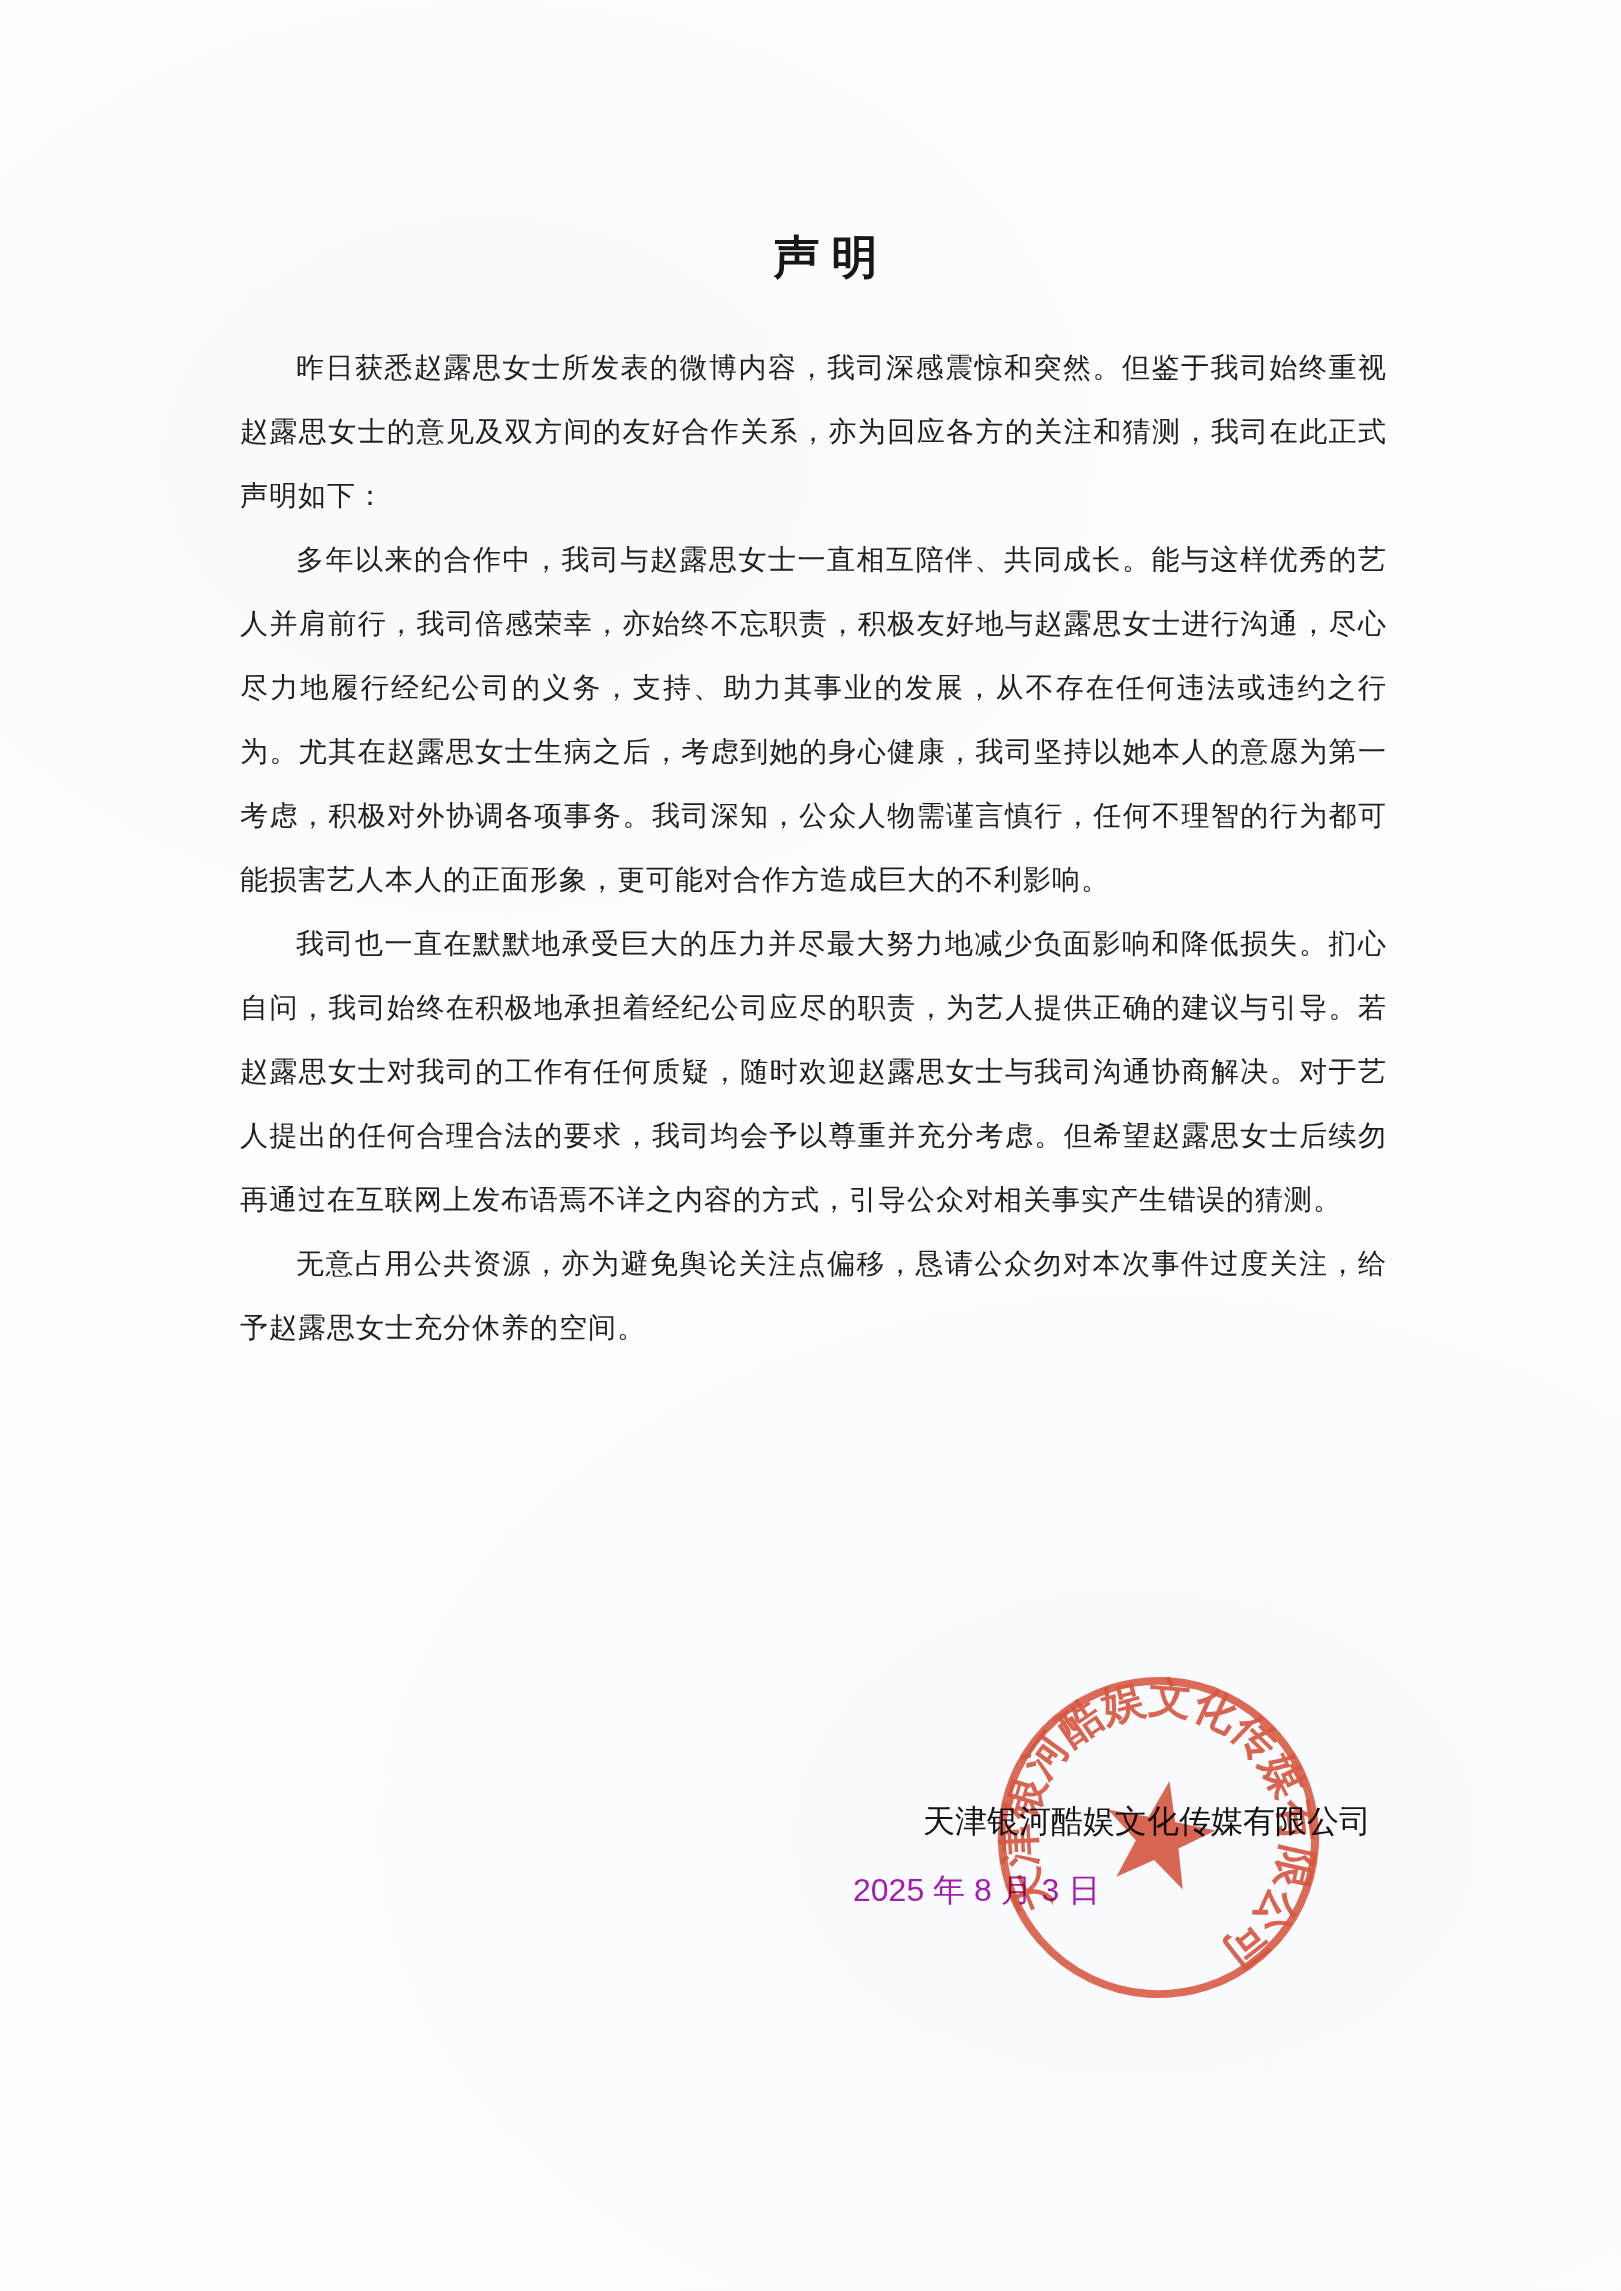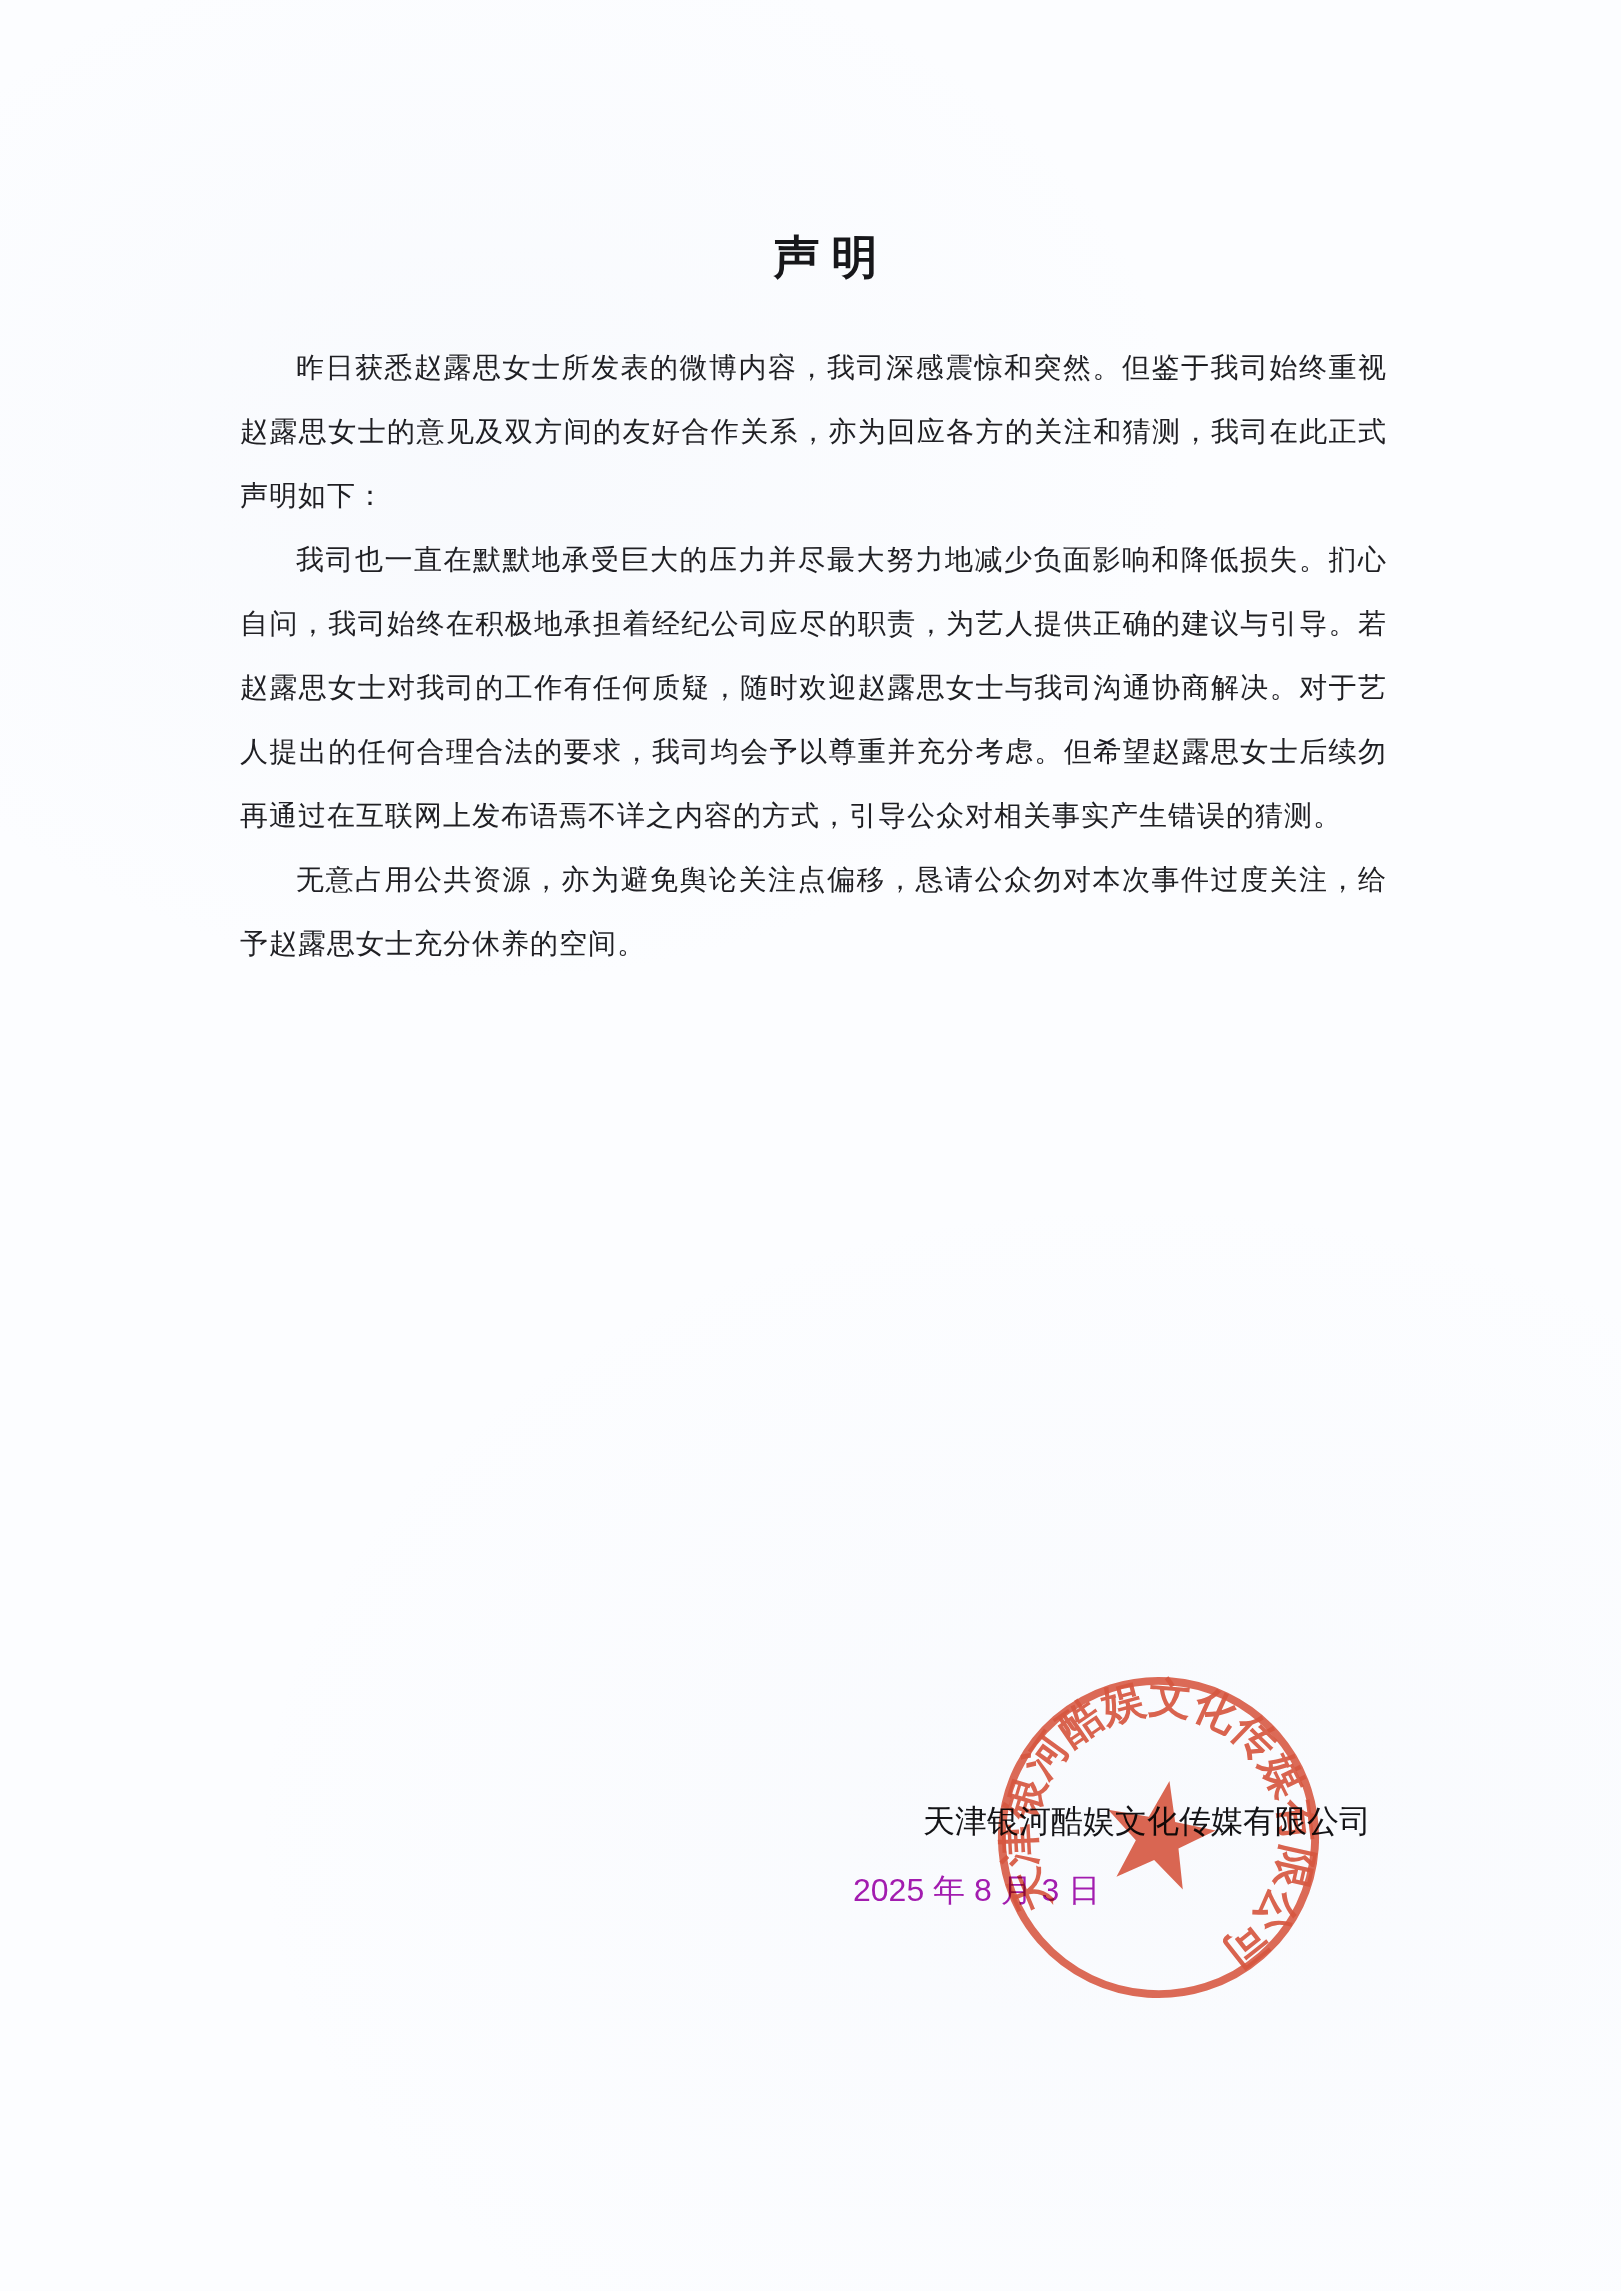--- a/index.html
+++ b/index.html
@@ -54,20 +54,21 @@
 </style>
 </head>
 <body>
 
 <div class="page">
 
   <h1 class="title">声明</h1>
 
   <div class="body">
     <p>昨日获悉赵露思女士所发表的微博内容，我司深感震惊和突然。但鉴于我司始终重视赵露思女士的意见及双方间的友好合作关系，亦为回应各方的关注和猜测，我司在此正式声明如下：</p>
+    <p>多年以来的合作中，我司与赵露思女士一直相互陪伴、共同成长。能与这样优秀的艺人并肩前行，我司倍感荣幸，亦始终不忘职责，积极友好地与赵露思女士进行沟通，尽心尽力地履行经纪公司的义务，支持、助力其事业的发展，从不存在任何违法或违约之行为。尤其在赵露思女士生病之后，考虑到她的身心健康，我司坚持以她本人的意愿为第一考虑，积极对外协调各项事务。我司深知，公众人物需谨言慎行，任何不理智的行为都可能损害艺人本人的正面形象，更可能对合作方造成巨大的不利影响。</p>
     <p>我司也一直在默默地承受巨大的压力并尽最大努力地减少负面影响和降低损失。扪心自问，我司始终在积极地承担着经纪公司应尽的职责，为艺人提供正确的建议与引导。若赵露思女士对我司的工作有任何质疑，随时欢迎赵露思女士与我司沟通协商解决。对于艺人提出的任何合理合法的要求，我司均会予以尊重并充分考虑。但希望赵露思女士后续勿再通过在互联网上发布语焉不详之内容的方式，引导公众对相关事实产生错误的猜测。</p>
     <p>无意占用公共资源，亦为避免舆论关注点偏移，恳请公众勿对本次事件过度关注，给予赵露思女士充分休养的空间。</p>
   </div>
 
   <div class="sig-company">天津银河酷娱文化传媒有限公司</div>
 
   <div class="sig-date">2025 年 8 月 3 日</div>
 
   <svg class="seal" viewBox="0 0 340 340" aria-hidden="true">
     <defs>

